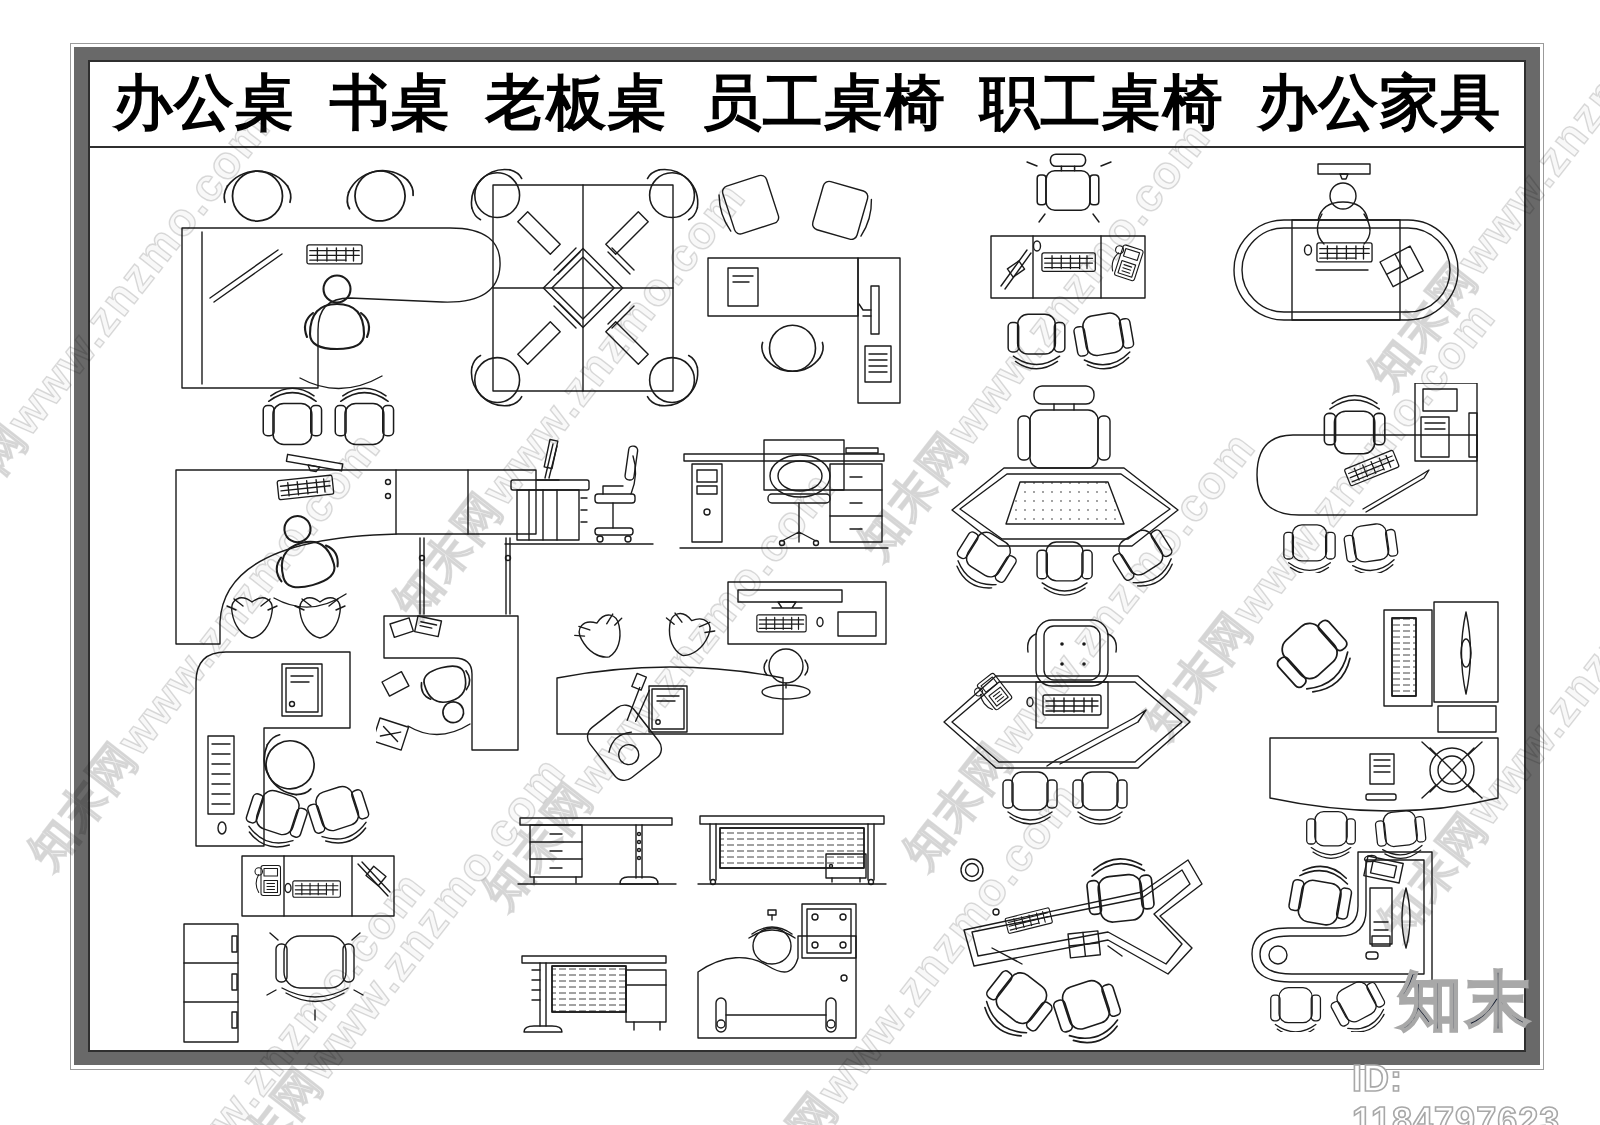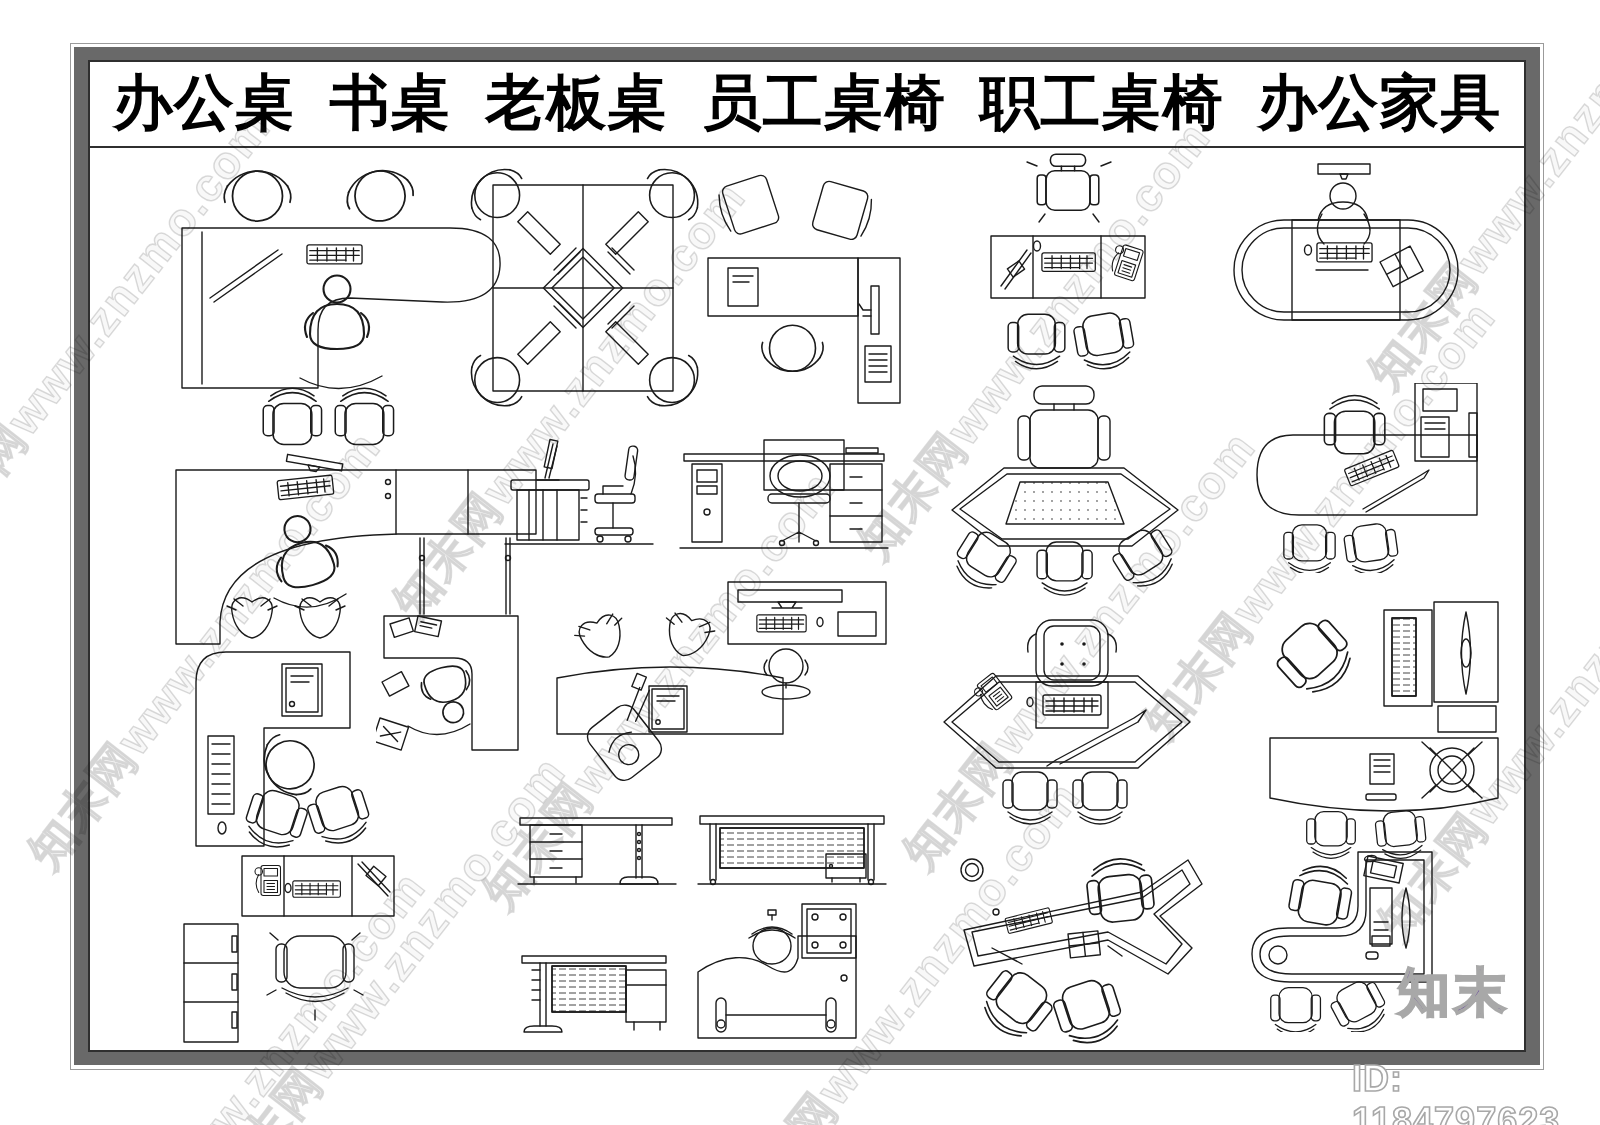--- a/index.html
+++ b/index.html
@@ -15,22 +15,22 @@
   
   .block{position:absolute;}
   .block *{fill:none;stroke:#1b1b1b;stroke-width:1.4;stroke-linecap:round;stroke-linejoin:round;vector-effect:non-scaling-stroke;}
   .block .p-mesh{fill:url(#mesh);}
   .block .p-dots{fill:url(#dots);}
   .block .p-dark{fill:#1b1b1b;stroke:none;}
   
   .wm{position:absolute;white-space:nowrap;font-weight:700;font-size:46px;letter-spacing:2px;
       color:rgba(120,120,120,0.05);-webkit-text-stroke:1.5px rgba(0,0,0,0.14);
       transform:translate(-50%,-50%) rotate(-52deg);pointer-events:none;z-index:40;}
-  .wm-logo{position:absolute;left:1398px;top:958px;font-size:52px;font-weight:800;letter-spacing:4px;
-      color:#4c1d95;-webkit-text-stroke:2.2px #a8a8a8;z-index:60;pointer-events:none;}
+  .wm-logo{position:absolute;left:1398px;top:958px;font-size:64px;font-weight:800;letter-spacing:4px;
+      color:#0f172a;-webkit-text-stroke:2.2px #a8a8a8;z-index:60;pointer-events:none;}
   .wm-id{position:absolute;left:1352px;top:1058px;font-size:36px;font-weight:700;
       color:#ffffff;-webkit-text-stroke:1.6px #a8a8a8;z-index:60;pointer-events:none;letter-spacing:1px;}
 </style>
 </head>
 <body>
 
 <div id="page">
 
   <svg width="0" height="0" style="position:absolute" aria-hidden="true">
     <defs>

